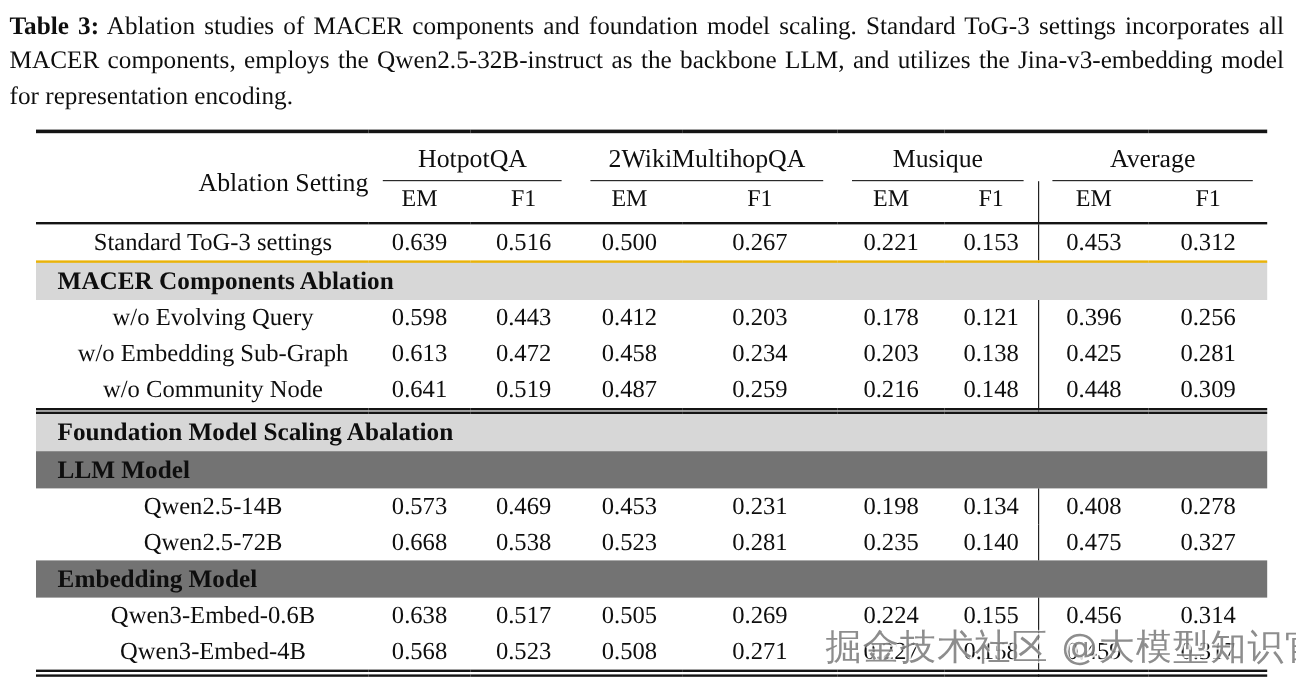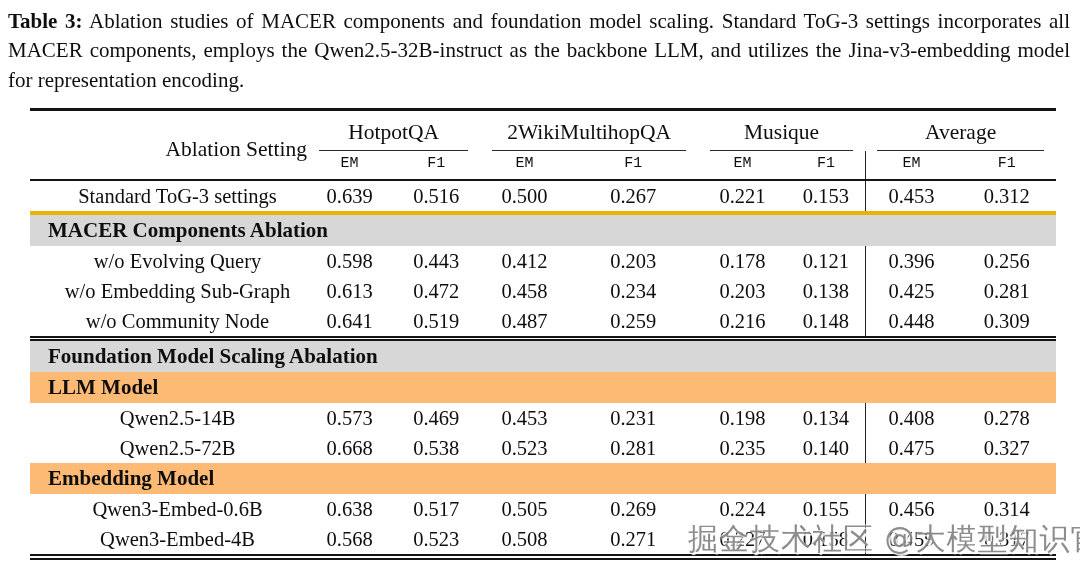--- a/index.html
+++ b/index.html
@@ -46,41 +46,41 @@
   }
 
   tr.group-row th { padding-top: 9px; font-size: 21.5px; }
   tr.group-row th .cmid {
     display: block;
     padding-bottom: 5px;
     margin: 0 12px;
     border-bottom: 1.5px solid #2a2a2a;
   }
 
-  tr.sub-row th { padding: 4px 0 7px 0; font-size: 15px; font-family: Liberation Mono, monospace; }
+  tr.sub-row th { padding: 4px 0 7px 0; font-size: 20px; }
 
   td.vline, th.vline { border-left: 1.5px solid #222222; }
 
   tbody td { padding: 3.5px 0; }
   tbody td.row-label {
     text-align: center;
     padding-left: 18px;
     white-space: nowrap;
   }
 
   tr.section-row td {
     text-align: left;
     font-weight: bold;
     font-size: 21px;
     padding: 3px 0 3px 18px;
   }
   tr.section-row.section td    { background: #d7d7d7; }
-  tr.section-row.subsection td { background: #fdba74; }
-
-  tr.rule-solid  { border-top: 4px solid #eab308; margin-top: 48px; }
+  tr.section-row.subsection td { background: #737373; }
+
+  tr.rule-solid  { border-top: 2px solid #eab308; margin-top: 48px; }
   tr.rule-double { border-top: 5px double #141414; }
 
   .watermark {
     position: absolute;
     left: 688px;
     top: 519px;
     font-size: 30px;
     letter-spacing: 1px;
     white-space: nowrap;
     color: rgba(125,125,125,0.88);

